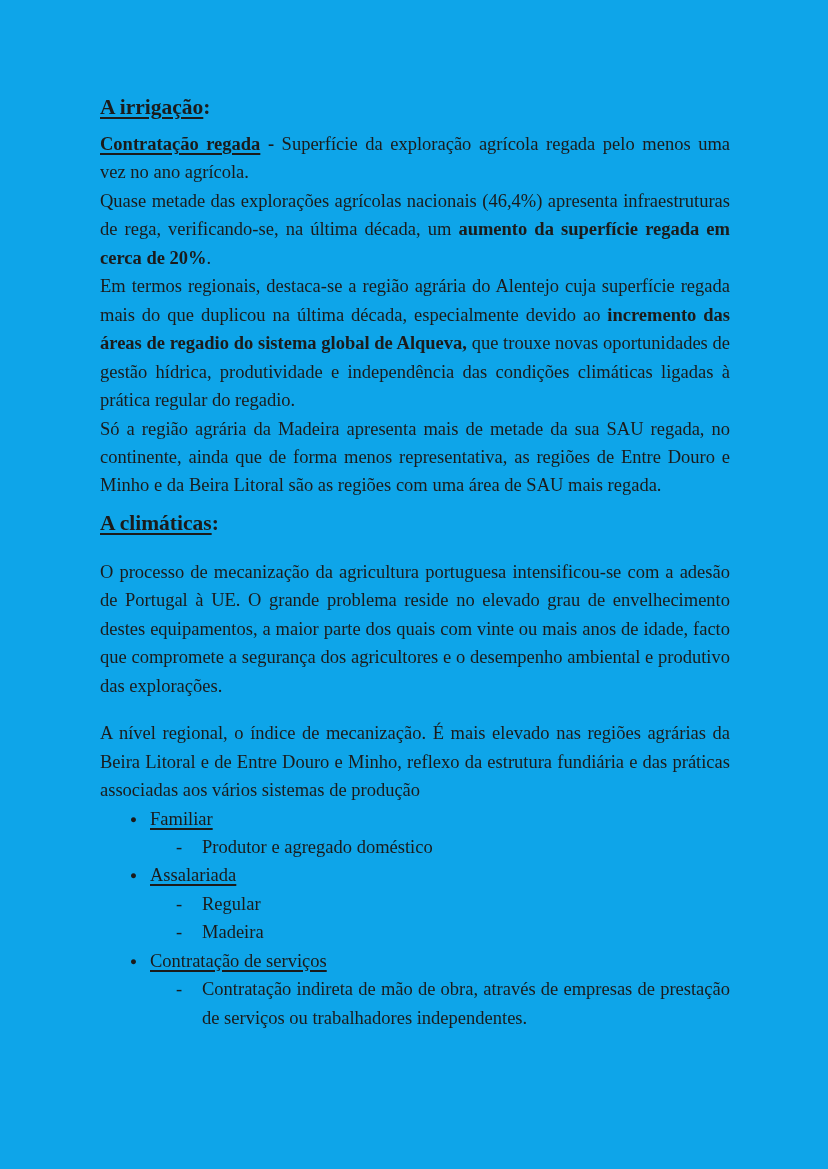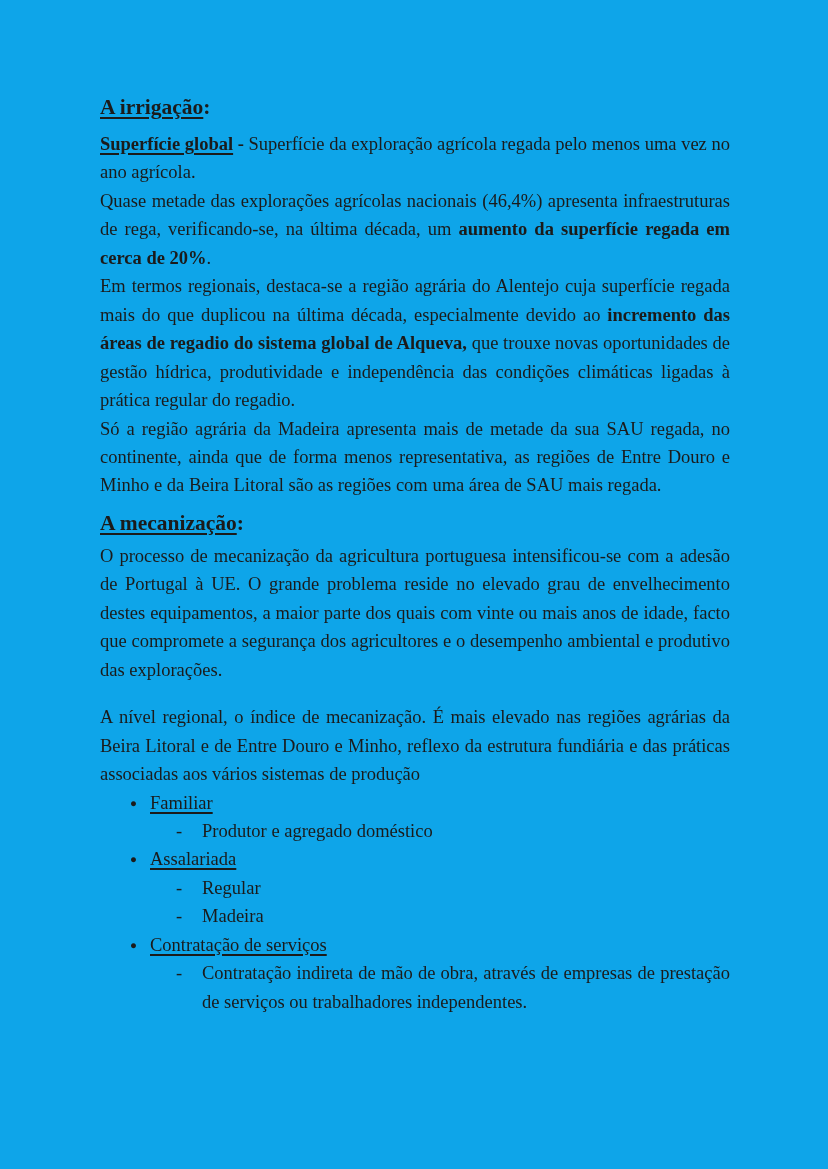--- a/index.html
+++ b/index.html
@@ -43,21 +43,21 @@
   .bold { font-weight: bold; }
   .ul {
     text-decoration: underline;
     text-decoration-thickness: 1.5px;
     text-underline-offset: 2.5px;
   }
   
   #p-superficie { margin-top: 8px; }
   #p-quase      { }
   #h-mecanizacao{ margin-top: 8px; }
-  #p-processo   { margin-top: 4px; }
+  #p-processo   { margin-top: 20px; }
   #p-nivel      { margin-top: 19px; }
   #h-mao        { margin-top: 22px; }
   
   .list { margin: 0; }
   .li {
     position: relative;
     font-size: 18.5px;
     line-height: 28.45px;
     text-align: left;
   }
@@ -71,25 +71,25 @@
   .li.l1 .marker { left: 30px; font-size: 11.5px; }
   .li.l2 .marker { left: 76px; font-size: 18.5px; }
   .li .txt.just { display: block; text-align: justify; }
 </style>
 </head>
 <body>
 
 <div class="page">
   <div id="doc">
       <div class="heading" id="h-irrigacao"><span class="hd">A irrigação</span><span class="hd-suffix">:</span></div>
-      <div class="para" id="p-superficie"><span class="bold ul">Superfície global</span><span class="bold"> - </span><span>Superfície da exploração agrícola regada pelo menos uma vez no ano agrícola.</span></div>
+      <div class="para" id="p-superficie"><span class="bold ul">Contratação regada</span><span class="bold"> - </span><span>Superfície da exploração agrícola regada pelo menos uma vez no ano agrícola.</span></div>
       <div class="para" id="p-quase"><span>Quase metade das explorações agrícolas nacionais (46,4%) apresenta infraestruturas de rega, verificando-se, na última década, um </span><span class="bold">aumento da superfície regada em cerca de 20%</span><span>.</span></div>
       <div class="para" id="p-regional"><span>Em termos regionais, destaca-se a região agrária do Alentejo cuja superfície regada mais do que duplicou na última década, especialmente devido ao </span><span class="bold">incremento das áreas de regadio do sistema global de Alqueva,</span><span> que trouxe novas oportunidades de gestão hídrica, produtividade e independência das condições climáticas ligadas à prática regular do regadio.</span></div>
       <div class="para" id="p-madeira"><span>Só a região agrária da Madeira apresenta mais de metade da sua SAU regada, no continente, ainda que de forma menos representativa, as regiões de Entre Douro e Minho e da Beira Litoral são as regiões com uma área de SAU mais regada.</span></div>
-      <div class="heading" id="h-mecanizacao"><span class="hd">A mecanização</span><span class="hd-suffix">:</span></div>
+      <div class="heading" id="h-mecanizacao"><span class="hd">A climáticas</span><span class="hd-suffix">:</span></div>
       <div class="para" id="p-processo"><span>O processo de mecanização da agricultura portuguesa intensificou-se com a adesão de Portugal à UE. O grande problema reside no elevado grau de envelhecimento destes equipamentos, a maior parte dos quais com vinte ou mais anos de idade, facto que compromete a segurança dos agricultores e o desempenho ambiental e produtivo das explorações.</span></div>
       <div class="para" id="p-nivel"><span>A nível regional, o índice de mecanização. É mais elevado nas regiões agrárias da Beira Litoral e de Entre Douro e Minho, reflexo da estrutura fundiária e das práticas associadas aos vários sistemas de produção</span></div>
       <div class="list" id="list-mao">
         <div class="li l1"><span class="marker">●</span><span class="txt ul">Familiar</span></div>
         <div class="li l2"><span class="marker">-</span><span class="txt">Produtor e agregado doméstico</span></div>
         <div class="li l1"><span class="marker">●</span><span class="txt ul">Assalariada</span></div>
         <div class="li l2"><span class="marker">-</span><span class="txt">Regular</span></div>
         <div class="li l2"><span class="marker">-</span><span class="txt">Madeira</span></div>
         <div class="li l1"><span class="marker">●</span><span class="txt ul">Contratação de serviços</span></div>
         <div class="li l2">

